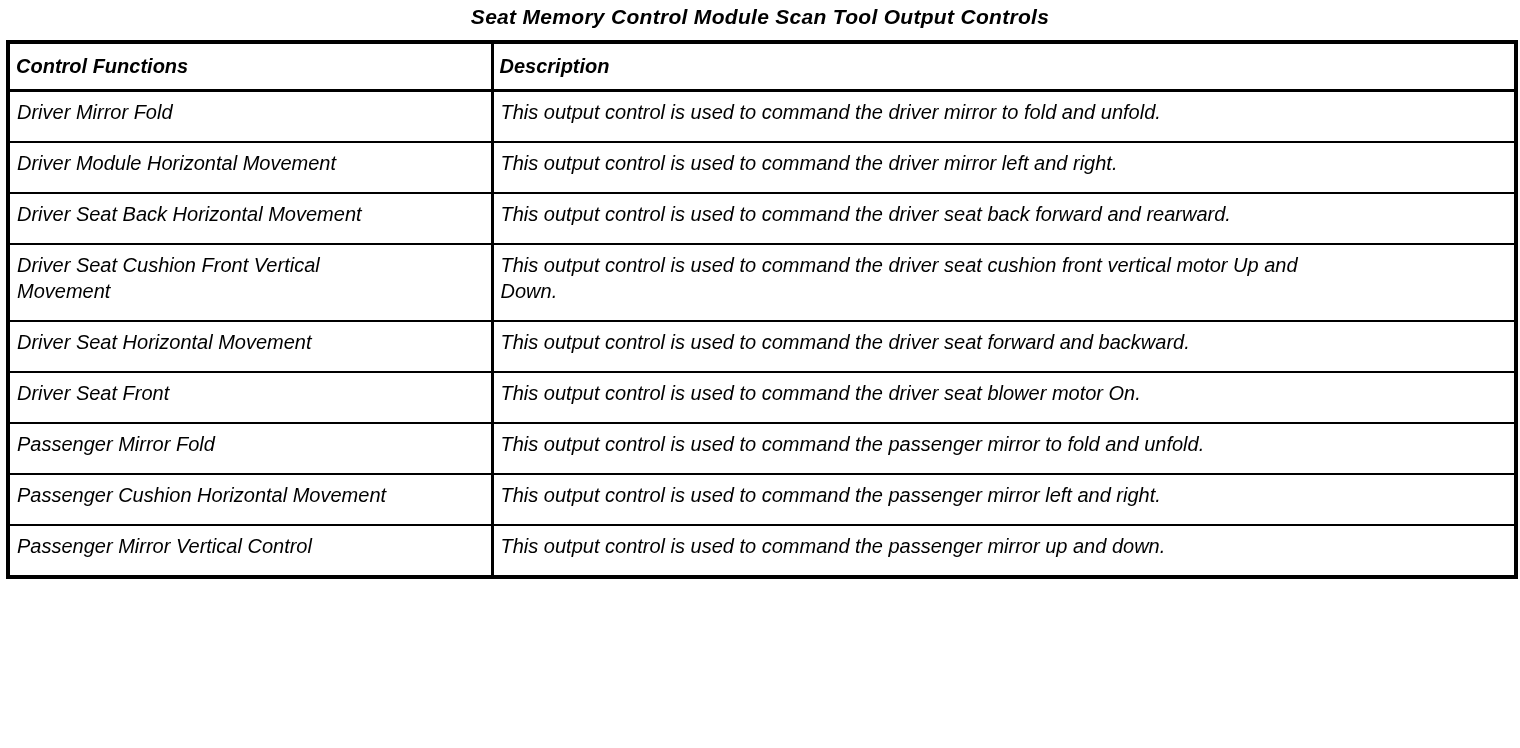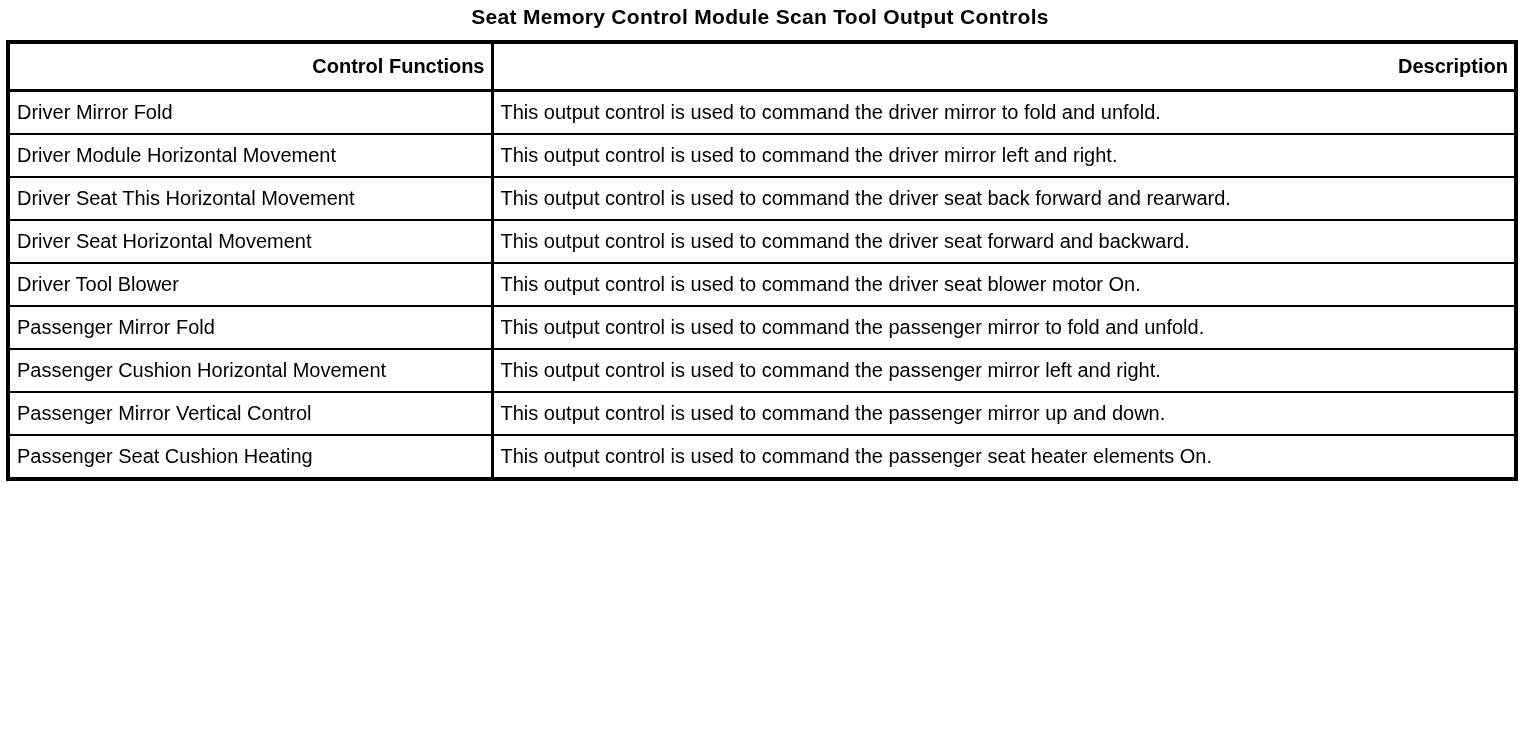--- a/index.html
+++ b/index.html
@@ -8,20 +8,21 @@
     padding: 0;
     background: #ffffff;
     color: #000000;
     font-family: "Liberation Sans", sans-serif;
   }
   .page {
     width: 1520px;
     height: 616px;
     overflow: hidden;
     background: #ffffff;
+    font-style: italic;
   }
   .title {
     margin: 5px 0 11px 0;
     font-size: 21px;
     font-weight: bold;
     text-align: center;
     letter-spacing: 0.3px;
   }
   table.controls-table {
     border-collapse: collapse;
@@ -35,27 +36,27 @@
   th, td {
     border: 2px solid #000000;
     font-size: 20px;
     line-height: 26px;
     white-space: pre-line;
     vertical-align: middle;
     overflow: hidden;
   }
   th {
     font-weight: bold;
-    text-align: right;
+    text-align: left;
     padding: 9px 6px 10px 6px;
     border-bottom-width: 3px;
   }
   td {
     text-align: left;
-    padding: 7px 6px 8px 7px;
+    padding: 7px 6px 16px 7px;
   }
   th:first-child, td:first-child {
     border-right-width: 3px;
   }
 </style>
 </head>
 <body>
 
 <div class="page">
   <h1 class="title">Seat Memory Control Module Scan Tool Output Controls</h1>
@@ -74,42 +75,44 @@
     <tbody id="table-body">
         <tr>
           <td>Driver Mirror Fold</td>
           <td>This output control is used to command the driver mirror to fold and unfold.</td>
         </tr>
         <tr>
           <td>Driver Module Horizontal Movement</td>
           <td>This output control is used to command the driver mirror left and right.</td>
         </tr>
         <tr>
-          <td>Driver Seat This Horizontal Movement</td>
+          <td>Driver Seat Back Horizontal Movement</td>
           <td>This output control is used to command the driver seat back forward and rearward.</td>
+        </tr>
+        <tr>
+          <td>Driver Seat Cushion Front Vertical
+Movement</td>
+          <td>This output control is used to command the driver seat cushion front vertical motor Up and
+Down.</td>
         </tr>
         <tr>
           <td>Driver Seat Horizontal Movement</td>
           <td>This output control is used to command the driver seat forward and backward.</td>
         </tr>
         <tr>
-          <td>Driver Tool Blower</td>
+          <td>Driver Seat Front</td>
           <td>This output control is used to command the driver seat blower motor On.</td>
         </tr>
         <tr>
           <td>Passenger Mirror Fold</td>
           <td>This output control is used to command the passenger mirror to fold and unfold.</td>
         </tr>
         <tr>
           <td>Passenger Cushion Horizontal Movement</td>
           <td>This output control is used to command the passenger mirror left and right.</td>
         </tr>
         <tr>
           <td>Passenger Mirror Vertical Control</td>
           <td>This output control is used to command the passenger mirror up and down.</td>
         </tr>
-        <tr>
-          <td>Passenger Seat Cushion Heating</td>
-          <td>This output control is used to command the passenger seat heater elements On.</td>
-        </tr>
       </tbody>
   </table>
 </div>
 
 </body></html>

